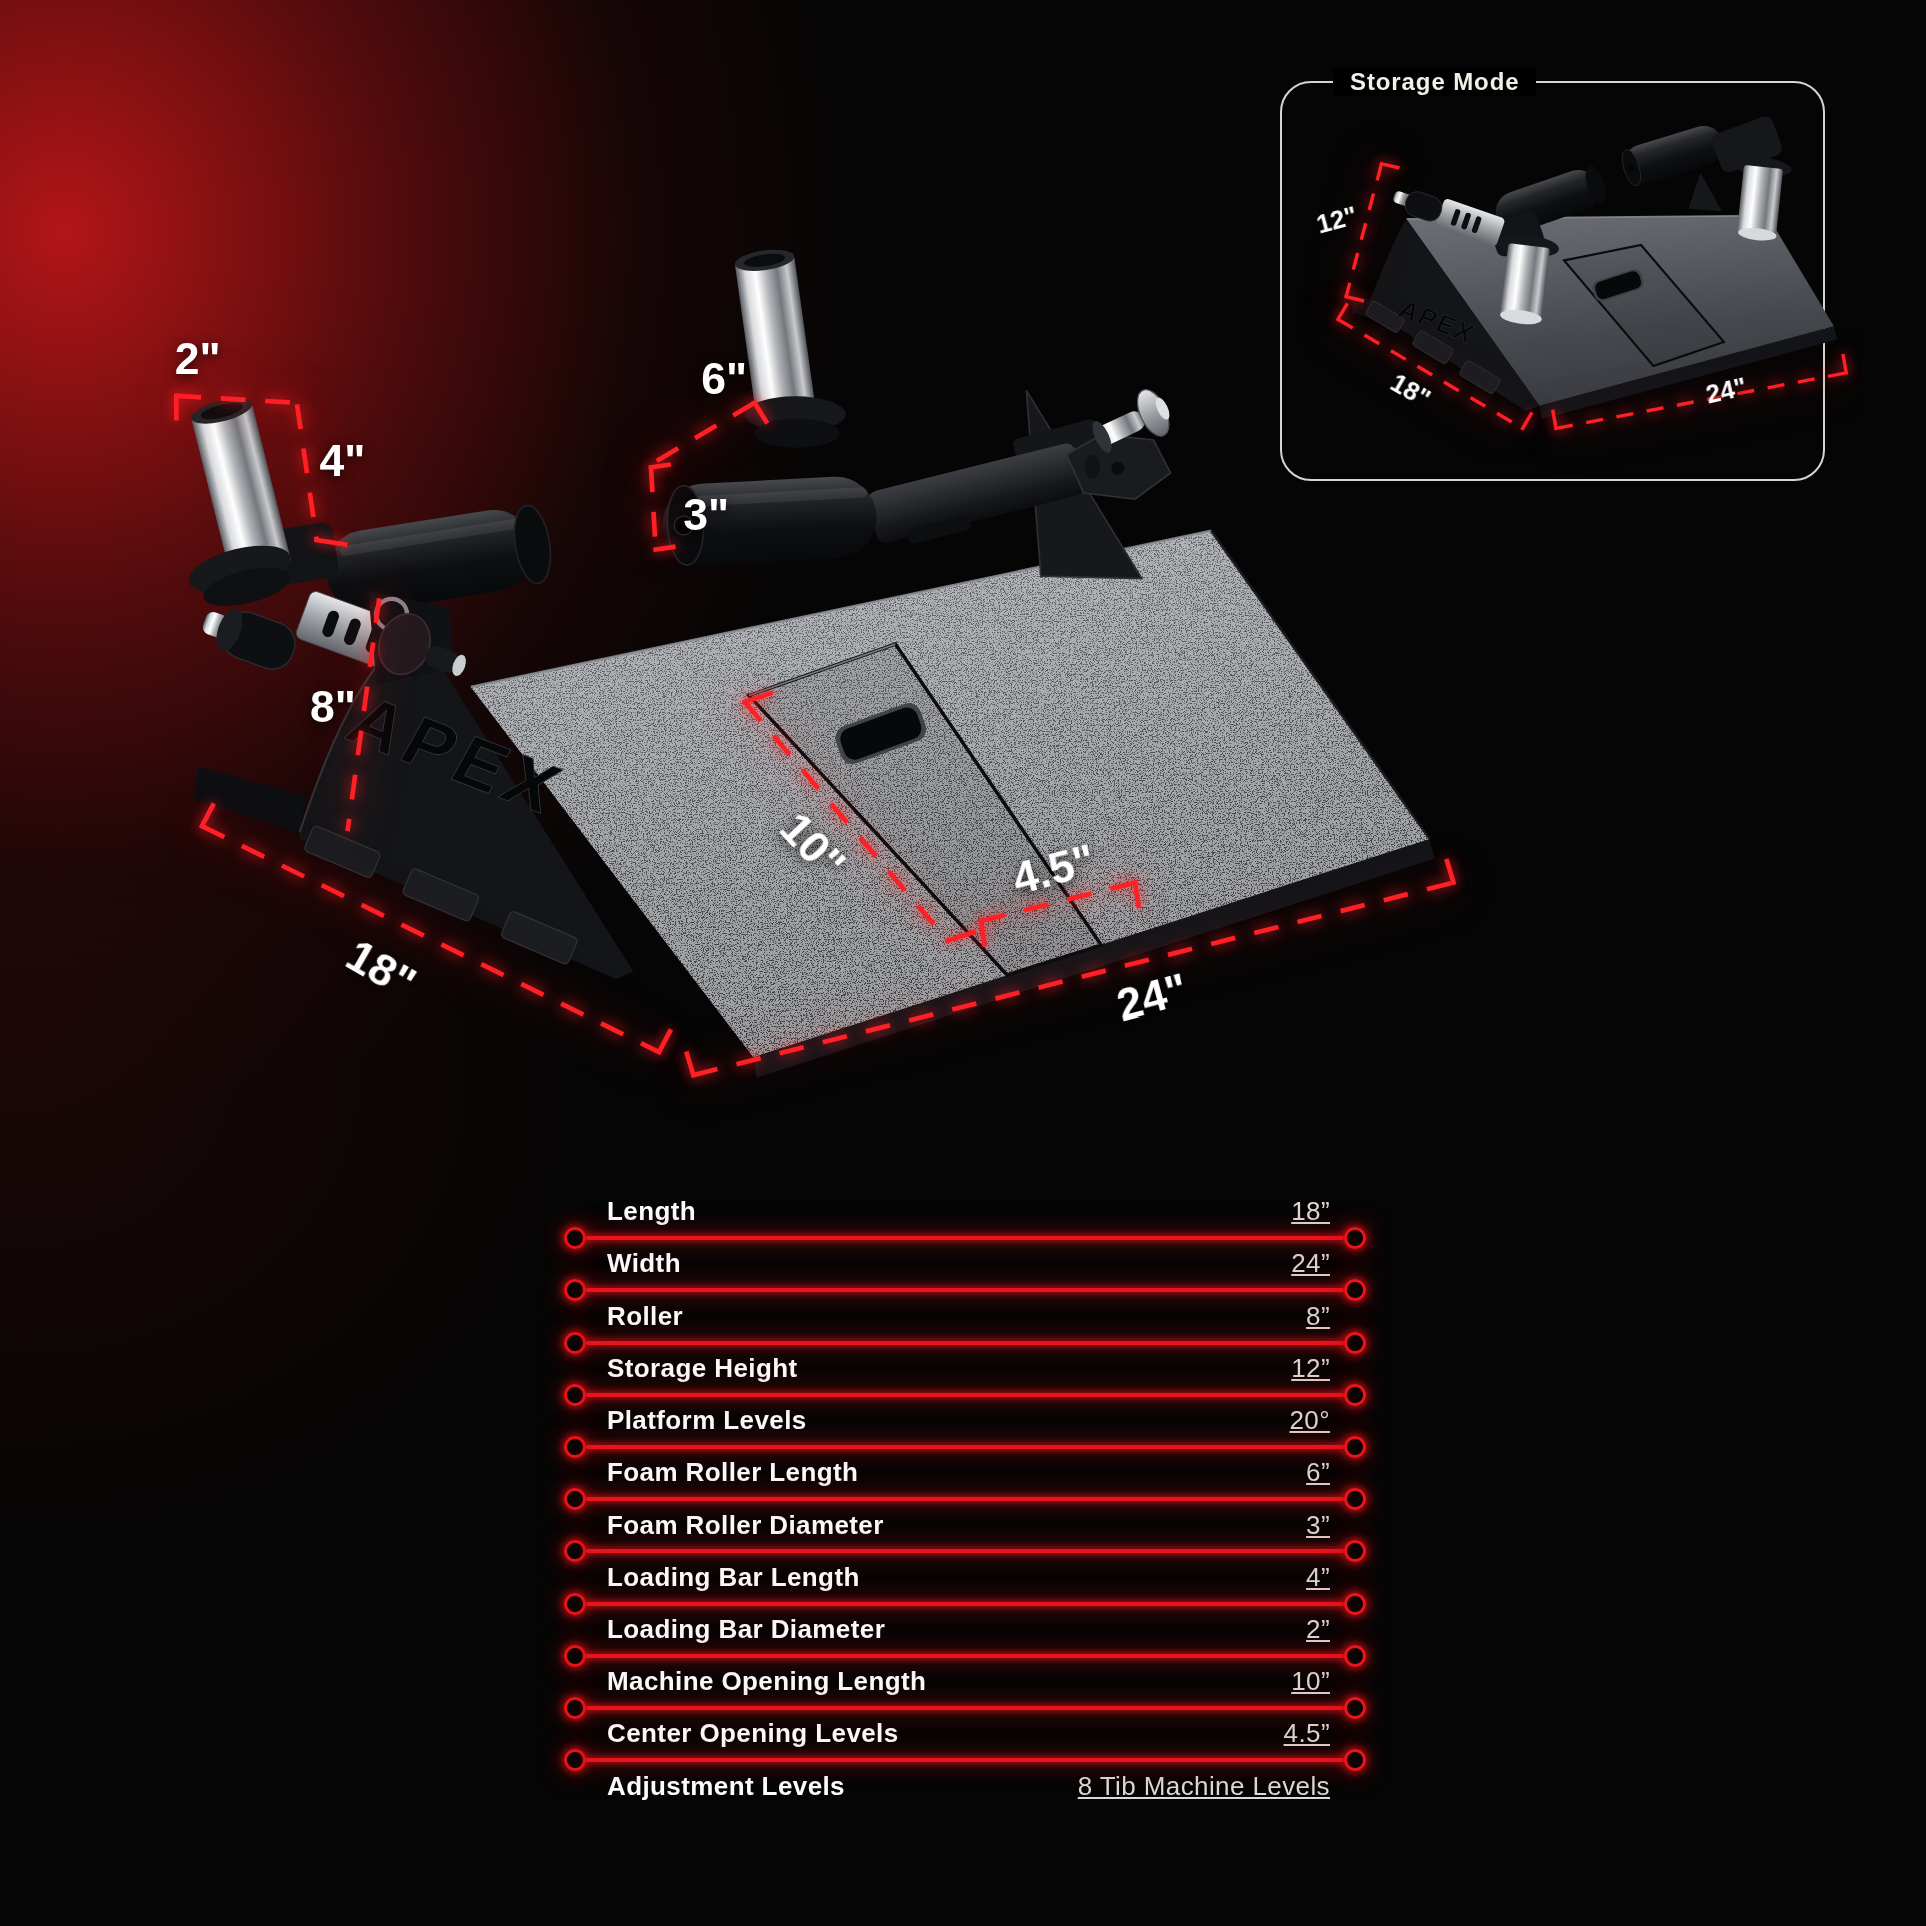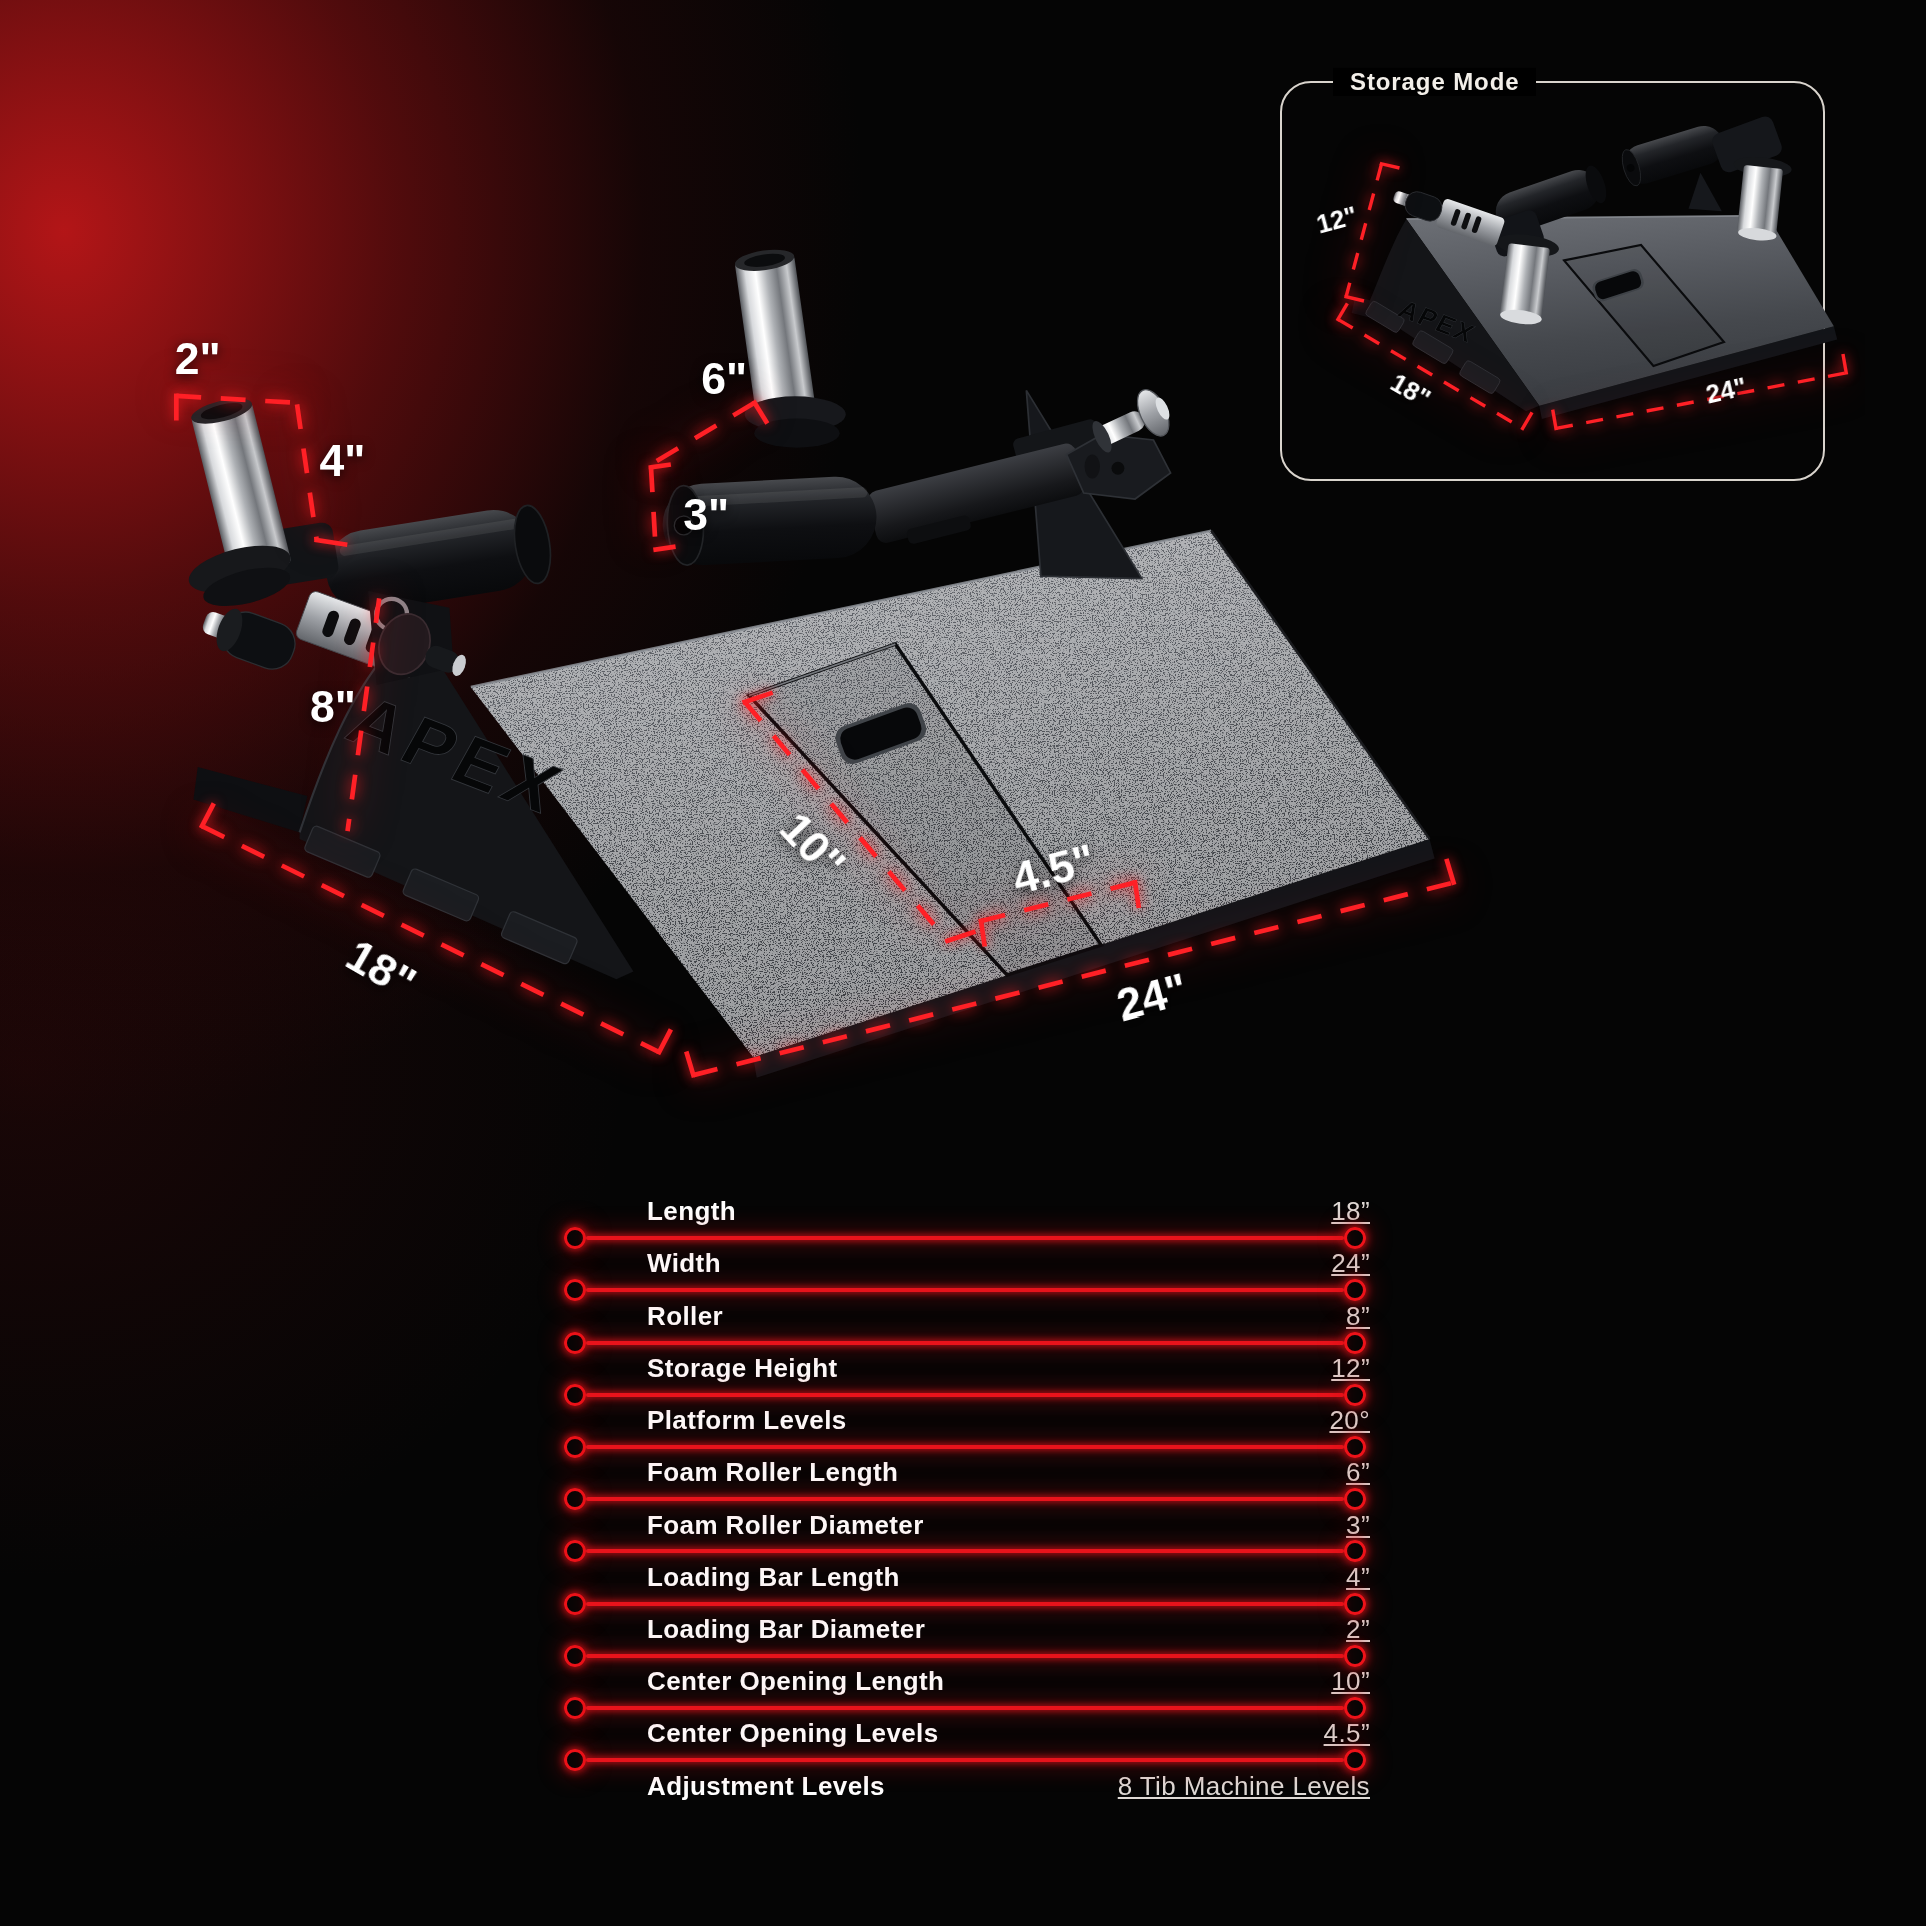--- a/index.html
+++ b/index.html
@@ -23,21 +23,21 @@
           filter:drop-shadow(0 6px 14px rgba(0,0,0,.75));}
   .dimtxt.sm{font-size:60px;}
   
   .inset-box{position:absolute;left:1280px;top:81px;width:545px;height:400px;
              border:2.1px solid #d9d4cd;border-radius:31px;box-sizing:border-box;}
   .inset-title{position:absolute;top:0;left:51px;transform:translateY(-54%);
                background:#000;padding:0 17px;font-size:24px;font-weight:700;color:#f3efe9;
                letter-spacing:0.9px;white-space:nowrap;}
   
   .spec-row{position:absolute;left:607px;width:723px;height:52px;display:flex;
-            justify-content:space-between;align-items:center;margin-left:40px;}
+            justify-content:space-between;align-items:center;}
   .spec-label{font-size:26px;font-weight:700;color:#ffffff;letter-spacing:0.4px;}
   .spec-value{font-size:26px;font-weight:400;color:#ded9d5;letter-spacing:0.4px;text-decoration:underline;}
   .spec-divider{position:absolute;left:564px;width:802px;height:22px;display:flex;align-items:center;}
   .ring{width:22px;height:22px;border:3.9px solid #ee1219;border-radius:50%;box-sizing:border-box;flex:0 0 auto;
         box-shadow:0 0 8.6px 0.9px rgba(236,18,25,.85), 0 0 23.5px 3.4px rgba(200,14,20,.40);}
   .dline{flex:1 1 auto;height:3.9px;background:#e8131b;border-radius:2.1px;
          box-shadow:0 0 7.7px 0.9px rgba(232,19,27,.85), 0 0 23.5px 3.9px rgba(200,14,20,.40);}
 </style>
 </head>
 <body>
@@ -325,21 +325,21 @@
     </div>
     <div class="spec-row" style="top:1551px">
       <span class="spec-label">Loading Bar Length</span>
       <span class="spec-value">4”</span>
     </div>
     <div class="spec-row" style="top:1603px">
       <span class="spec-label">Loading Bar Diameter</span>
       <span class="spec-value">2”</span>
     </div>
     <div class="spec-row" style="top:1655px">
-      <span class="spec-label">Center Opening Length</span>
+      <span class="spec-label">Machine Opening Length</span>
       <span class="spec-value">10”</span>
     </div>
     <div class="spec-row" style="top:1707px">
       <span class="spec-label">Center Opening Levels</span>
       <span class="spec-value">4.5”</span>
     </div>
     <div class="spec-row" style="top:1760px">
       <span class="spec-label">Adjustment Levels</span>
       <span class="spec-value">8 Tib Machine Levels</span>
     </div>

